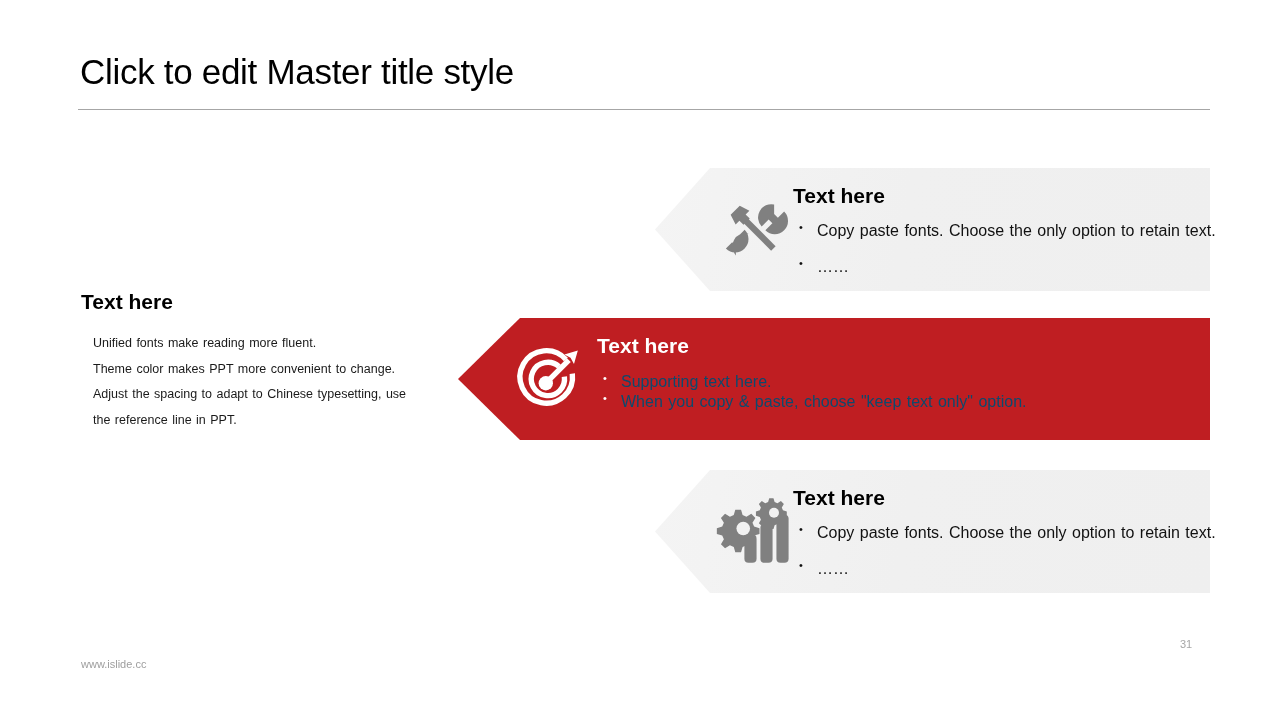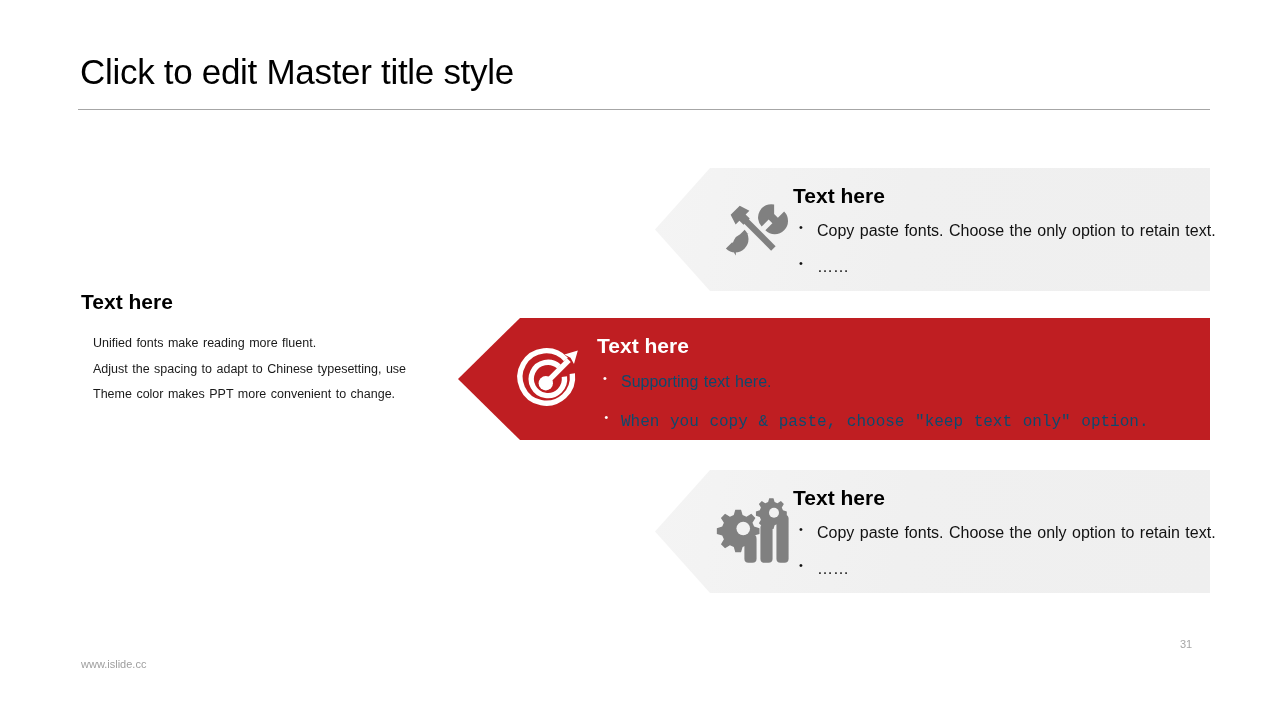--- a/index.html
+++ b/index.html
@@ -124,21 +124,21 @@
   #banner-top    { left: 655px; top: 168px; width: 555px; height: 123px; }
   #banner-top .banner-icon    { left: 60px; top: 22px; width: 80px; height: 80px; }
   #banner-top .banner-content { left: 138px; top: 17px; }
   #banner-top .banner-heading { margin-bottom: 16px; }
   #banner-top .bullets li + li { margin-top: 20px; }
 
   #banner-mid    { left: 458px; top: 318px; width: 752px; height: 122px; }
   #banner-mid .banner-icon    { left: 50px; top: 22px; width: 82px; height: 80px; }
   #banner-mid .banner-content { left: 139px; top: 17px; }
   #banner-mid .banner-heading { margin-bottom: 17px; }
-  #banner-mid .bullets li + li { margin-top: 24px; font-family: Liberation Mono, monospace; }
+  #banner-mid .bullets li + li { margin-top: 4px; }
 
   #banner-bottom { left: 655px; top: 470px; width: 555px; height: 123px; }
   #banner-bottom .banner-icon    { left: 58px; top: 22px; width: 82px; height: 80px; }
   #banner-bottom .banner-content { left: 138px; top: 17px; }
   #banner-bottom .banner-heading { margin-bottom: 16px; }
   #banner-bottom .bullets li + li { margin-top: 20px; }
 
   
   .footer-url {
     position: absolute;
@@ -158,22 +158,23 @@
 </head>
 <body>
 
 <div class="slide-title">Click to edit Master title style</div>
 <div class="title-rule"></div>
 
 <div class="left-block">
   <div class="left-heading">Text here</div>
   <div class="left-body">
     <div>Unified fonts make reading more fluent.</div>
+    <div>Theme color makes PPT more convenient to change.</div>
     <div>Adjust the spacing to adapt to Chinese typesetting, use</div>
-    <div>Theme color makes PPT more convenient to change.</div>
+    <div>the reference line in PPT.</div>
   </div>
 </div>
 
 <div class="banner banner-grey" id="banner-top">
   <div class="banner-shape"></div>
   <div class="banner-icon">
     <svg viewBox="0 0 64 64" width="80" height="80" aria-hidden="true">
       <g fill="#808080">
 
         <path d="M12.5 19.8 L19.8 12.5 L27.5 16.5 L24.5 19.5 L27.8 22.8 L22.8 27.8 L19.5 24.5 L16.5 27.5 Z"></path>

